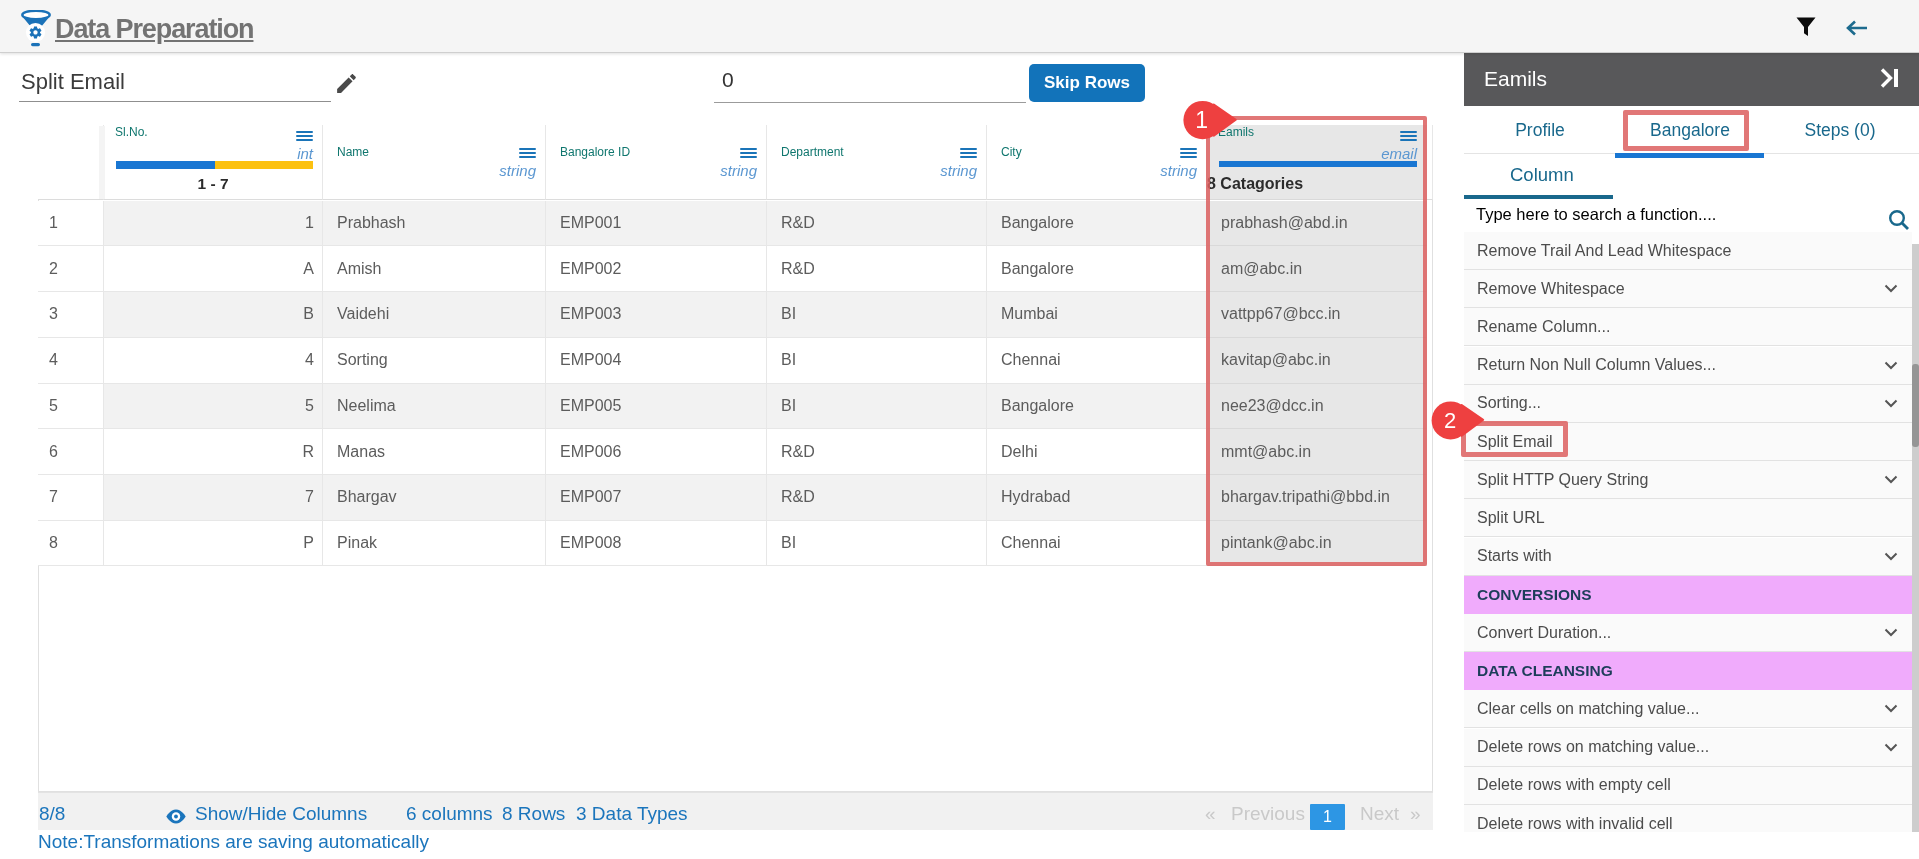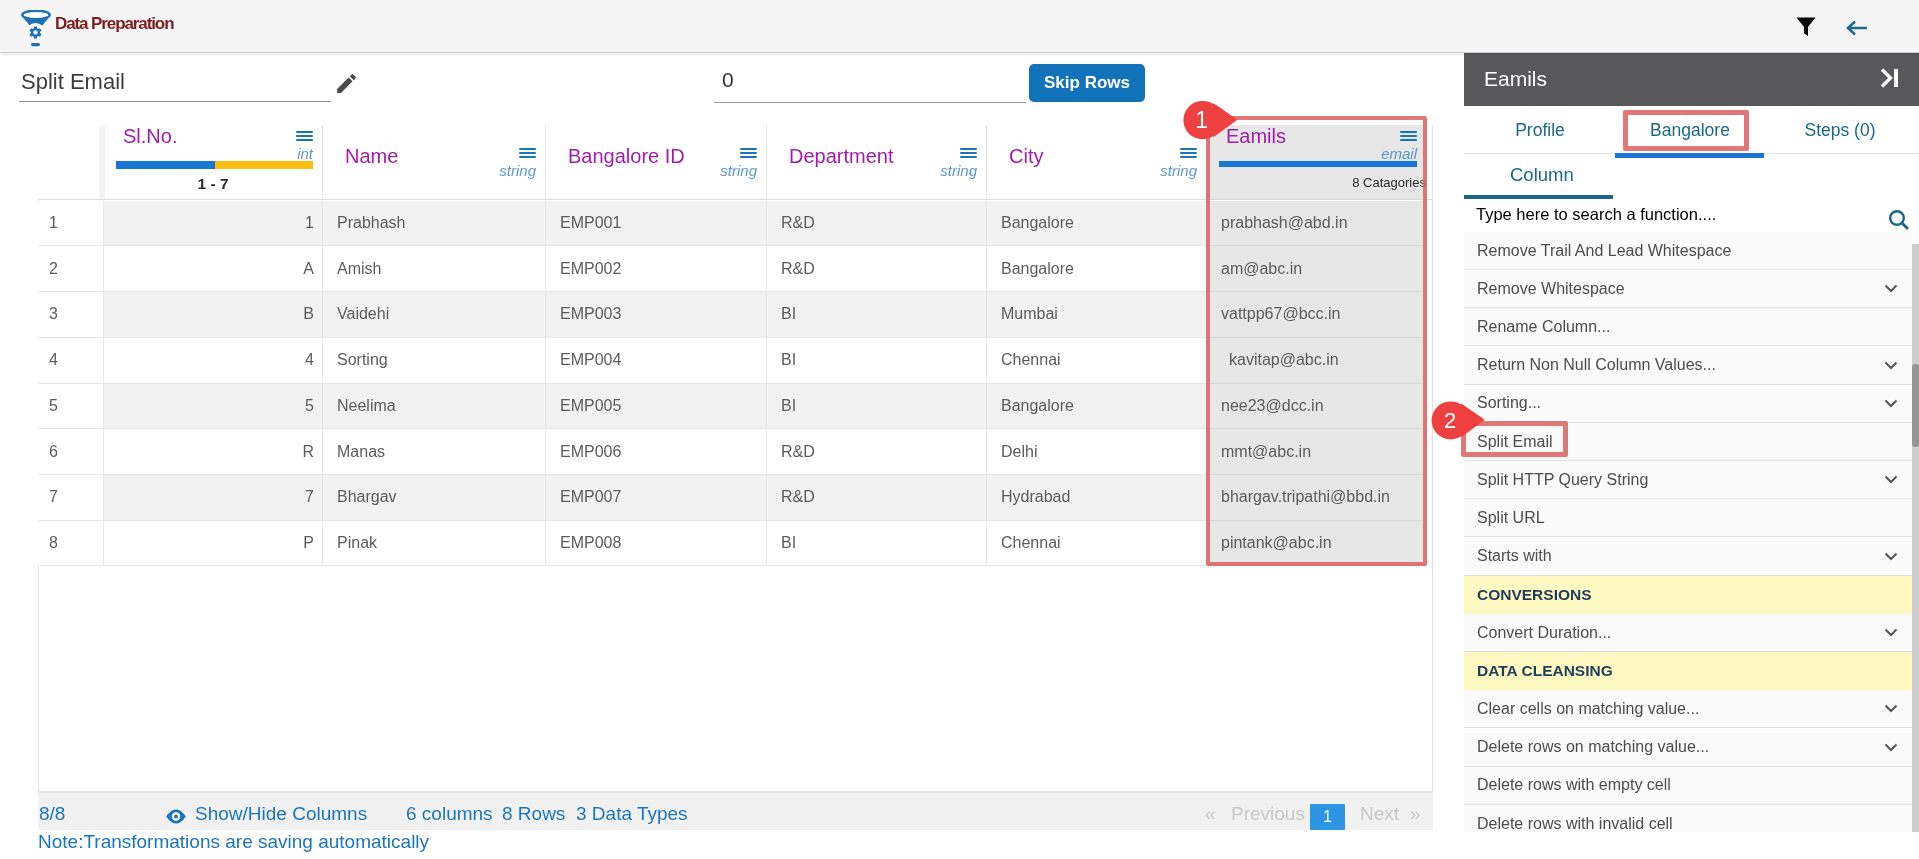--- a/index.html
+++ b/index.html
@@ -3,35 +3,35 @@
 <meta charset="utf-8">
 <style>
 * { margin:0; padding:0; box-sizing:border-box; }
 html,body { width:1919px; height:859px; overflow:hidden; background:#fff;
   font-family:"Liberation Sans", sans-serif; }
 .abs { position:absolute; }
 
 #topbar { position:absolute; left:0; top:0; width:1919px; height:53px;
   background:#f5f5f5; border-bottom:1px solid #cfcfcf;
   box-shadow:0 1px 3px rgba(0,0,0,0.13); z-index:5; }
-#apptitle { position:absolute; left:55px; top:14px; z-index:6; font-size:17px; font-weight:bold; color:#7f1d1d; letter-spacing:-1.1px; }
+#apptitle { position:absolute; left:55px; top:14px; z-index:6; font-size:27px; font-weight:bold; color:#737373; letter-spacing:-1.1px;text-decoration:underline; }
 
 #tname { position:absolute; left:21px; top:69px; font-size:22px; color:#3c3c3c; }
 #tname-line { position:absolute; left:19px; top:101px; width:312px; height:1px; background:#8f8f8f; }
 #zero { position:absolute; left:722px; top:68px; font-size:21px; color:#333; }
 #zero-line { position:absolute; left:714px; top:102px; width:312px; height:1px; background:#9b9b9b; }
 #skiprows { position:absolute; left:1029px; top:64px; width:116px; height:38px;
   background:#1273ba; border-radius:5px; color:#fff; font-size:17px; font-weight:bold;
   text-align:center; line-height:38px; }
 
 #tablebox { position:absolute; left:38px; top:125px; width:1395px; height:667px;
   border:1px solid #e0e0e0; background:#fff; }
 .hcell { position:absolute; top:0; height:75px; background:#fff;
   border-right:1px solid #e7e7e7; border-bottom:1px solid #dcdcdc; }
-.htitle { position:absolute; font-size:20px; color:#a21caf;margin-left:8px; }
+.htitle { position:absolute; font-size:12px; color:#0f766e; }
 .htype { position:absolute; font-size:15px; color:#5b97d1; right:9px;font-style:italic; }
 .hmenu { position:absolute; right:9px; width:17px; height:11px; }
 .hmenu div { height:2.1px; background:#1a74b8; margin-bottom:1.8px; border-radius:1px; }
 .dcell { position:absolute; height:100%; border-right:1px solid #e7e7e7;
   border-bottom:1px solid #e7e7e7; font-size:16px; color:#5c5c5c;
   display:flex; align-items:center; }
 .rn { padding-left:11px; background:#fff; }
 .odd { background:#f2f2f2; }
 .even { background:#ffffff; }
 .em { background:#e7e7e7 !important; border-bottom:1px solid #d9d9d9; }
@@ -48,21 +48,21 @@
 #phead .t { position:absolute; left:20px; top:15px; font-size:21px; color:#fff; }
 .tab { position:absolute; top:106px; height:49px; font-size:17.5px; color:#19688c;
   display:flex; align-items:center; justify-content:center; }
 #tabline { position:absolute; left:1615px; top:153px; width:149px; height:5px; background:#1976d2; }
 #coltab { position:absolute; left:1510px; top:164px; font-size:18.5px; color:#19688c; }
 #colline { position:absolute; left:1464px; top:195px; width:149px; height:4px; background:#19688c; }
 #search { position:absolute; left:1476px; top:205px; font-size:16.5px; color:#000000; }
 .litem { position:absolute; left:1464px; width:448px; height:38px; border-bottom:1px solid #e2e2e2;
   font-size:16px; color:#4c4c4c; display:flex; align-items:center; padding-left:13px;
   background:#fafafa; }
-.lsec { background:#fef9c3; color:#1d3d5a; font-weight:bold; font-size:15.5px; border-bottom:none; }
+.lsec { background:#f0abfc; color:#1d3d5a; font-weight:bold; font-size:15.5px; border-bottom:none; }
 .chev { position:absolute; right:14px; top:14px; }
 
 #sbtrack { position:absolute; left:1912px; top:244px; width:7px; height:588px; background:#cdcdcd; }
 #sbthumb { position:absolute; left:1912px; top:364px; width:7px; height:83px; background:#959595; border-radius:3px; }
 
 .annrect { position:absolute; border:4px solid rgba(220,95,95,0.85); border-radius:2px; z-index:20; }
 svg.ann { position:absolute; z-index:21; }
 </style>
 </head>
 <body>
@@ -146,21 +146,21 @@
     </div>
     <div class="hcell em" style="left:1207px;top:125px;width:220px;position:absolute;z-index:2">
       <div class="htitle" style="left:11px;top:0px">Eamils</div>
       <div class="hmenu" style="top:6px">
         <div></div>
         <div></div>
         <div></div>
       </div>
       <div class="htype" style="top:20px">email</div>
       <div style="position:absolute;left:12px;right:9px;top:36px;height:6px;background:#1976d2"></div>
-      <div style="position:absolute;left:0;right:0;top:50px;text-align:right;font-size:13px;font-weight:normal;color:#2b2b2b">8 Catagories</div>
+      <div style="position:absolute;left:0;right:0;top:50px;text-align:left;font-size:16px;font-weight:bold;color:#2b2b2b">8 Catagories</div>
     </div>
     <div class="hcell" style="left:1427px;top:125px;width:6px;position:absolute;z-index:2"></div>
   </div>
 <div class="abs" style="left:99px;top:126px;width:6px;height:73px;background:#f4f4f4;z-index:3"></div>
 <div id="tbody">
     <div class="dcell rn" style="left:38px;top:200.7px;width:66px;height:45.71px;z-index:2">1</div>
     <div class="dcell odd" style="left:104px;top:200.7px;width:219px;height:45.71px;z-index:2;justify-content:flex-end;padding-right:8px">1</div>
     <div class="dcell odd" style="left:323px;top:200.7px;width:223px;height:45.71px;z-index:2;padding-left:14px">Prabhash</div>
     <div class="dcell odd" style="left:546px;top:200.7px;width:221px;height:45.71px;z-index:2;padding-left:14px">EMP001</div>
     <div class="dcell odd" style="left:767px;top:200.7px;width:220px;height:45.71px;z-index:2;padding-left:14px">R&amp;D</div>
@@ -179,21 +179,21 @@
     <div class="dcell odd" style="left:546px;top:292.12px;width:221px;height:45.71px;z-index:2;padding-left:14px">EMP003</div>
     <div class="dcell odd" style="left:767px;top:292.12px;width:220px;height:45.71px;z-index:2;padding-left:14px">BI</div>
     <div class="dcell odd" style="left:987px;top:292.12px;width:220px;height:45.71px;z-index:2;padding-left:14px">Mumbai</div>
     <div class="dcell em" style="left:1207px;top:292.12px;width:220px;height:45.71px;z-index:2;padding-left:14px">vattpp67@bcc.in</div>
     <div class="dcell rn" style="left:38px;top:337.83px;width:66px;height:45.71px;z-index:2">4</div>
     <div class="dcell even" style="left:104px;top:337.83px;width:219px;height:45.71px;z-index:2;justify-content:flex-end;padding-right:8px">4</div>
     <div class="dcell even" style="left:323px;top:337.83px;width:223px;height:45.71px;z-index:2;padding-left:14px">Sorting</div>
     <div class="dcell even" style="left:546px;top:337.83px;width:221px;height:45.71px;z-index:2;padding-left:14px">EMP004</div>
     <div class="dcell even" style="left:767px;top:337.83px;width:220px;height:45.71px;z-index:2;padding-left:14px">BI</div>
     <div class="dcell even" style="left:987px;top:337.83px;width:220px;height:45.71px;z-index:2;padding-left:14px">Chennai</div>
-    <div class="dcell em" style="left:1207px;top:337.83px;width:220px;height:45.71px;z-index:2;padding-left:22px">kavitap@abc.in</div>
+    <div class="dcell em" style="left:1207px;top:337.83px;width:220px;height:45.71px;z-index:2;padding-left:14px">kavitap@abc.in</div>
     <div class="dcell rn" style="left:38px;top:383.53999999999996px;width:66px;height:45.71px;z-index:2">5</div>
     <div class="dcell odd" style="left:104px;top:383.53999999999996px;width:219px;height:45.71px;z-index:2;justify-content:flex-end;padding-right:8px">5</div>
     <div class="dcell odd" style="left:323px;top:383.53999999999996px;width:223px;height:45.71px;z-index:2;padding-left:14px">Neelima</div>
     <div class="dcell odd" style="left:546px;top:383.53999999999996px;width:221px;height:45.71px;z-index:2;padding-left:14px">EMP005</div>
     <div class="dcell odd" style="left:767px;top:383.53999999999996px;width:220px;height:45.71px;z-index:2;padding-left:14px">BI</div>
     <div class="dcell odd" style="left:987px;top:383.53999999999996px;width:220px;height:45.71px;z-index:2;padding-left:14px">Bangalore</div>
     <div class="dcell em" style="left:1207px;top:383.53999999999996px;width:220px;height:45.71px;z-index:2;padding-left:14px">nee23@dcc.in</div>
     <div class="dcell rn" style="left:38px;top:429.25px;width:66px;height:45.71px;z-index:2">6</div>
     <div class="dcell even" style="left:104px;top:429.25px;width:219px;height:45.71px;z-index:2;justify-content:flex-end;padding-right:8px">R</div>
     <div class="dcell even" style="left:323px;top:429.25px;width:223px;height:45.71px;z-index:2;padding-left:14px">Manas</div>

